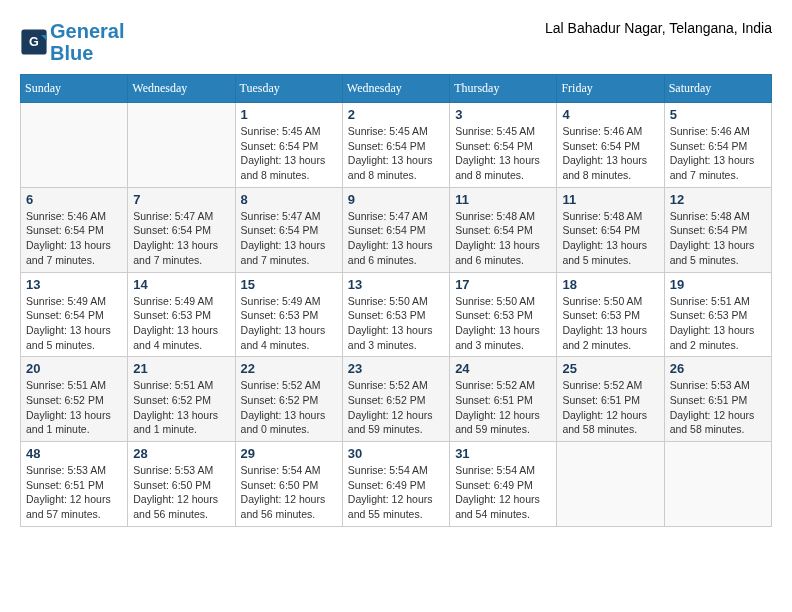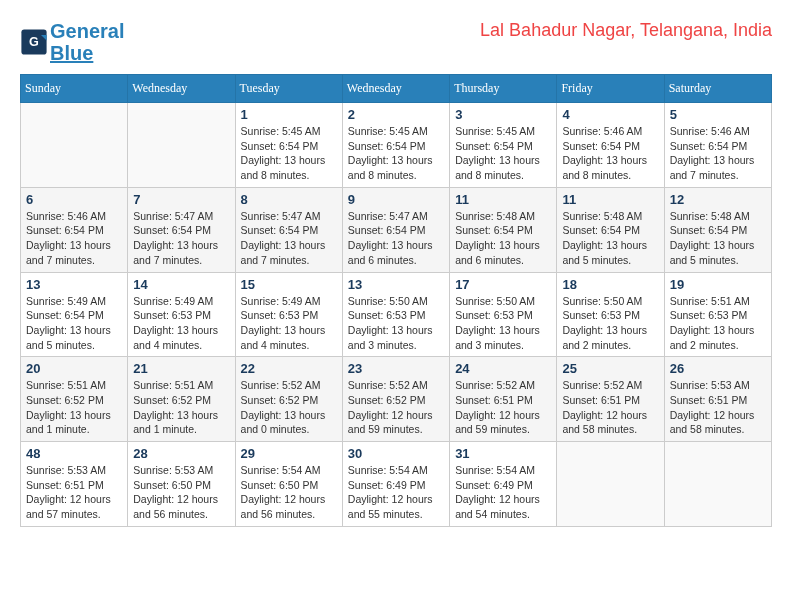--- a/index.html
+++ b/index.html
@@ -36,22 +36,22 @@
     }
     .title-area {
       text-align: right;
     }
     .month-title {
       font-size: 36px;
       color: #1a3a5c;
       font-weight: normal;
     }
     .location {
-      font-size: 18px;
-      color: #ef4444;
+      font-size: 14px;
+      color: #000000;
     }
     table {
       width: 100%;
       border-collapse: collapse;
       font-size: 11px;
     }
     thead tr th {
       background: #2980b9;
       color: #fff;
       padding: 6px 4px;
@@ -94,21 +94,21 @@
 <div class="header">
   <div class="logo">
     <svg class="logo-icon" viewBox="0 0 40 40">
       <rect x="2" y="2" width="36" height="36" rx="4" fill="#1a3a5c"></rect>
       <text x="20" y="26" text-anchor="middle" font-size="18" fill="white" font-weight="bold">G</text>
       <polygon points="30,10 38,10 38,18" fill="#2980b9"></polygon>
     </svg>
     <div>
       <div class="logo-text">
         <span>General</span><br>
-        <span style="color:#2980b9;text-decoration:underline;">Blue</span>
+        <span style="color:#2980b9;">Blue</span>
       </div>
     </div>
   </div>
   <div class="title-area">
     <div class="location">Lal Bahadur Nagar, Telangana, India</div>
   </div>
 </div>
 
 <table>
   <thead>

